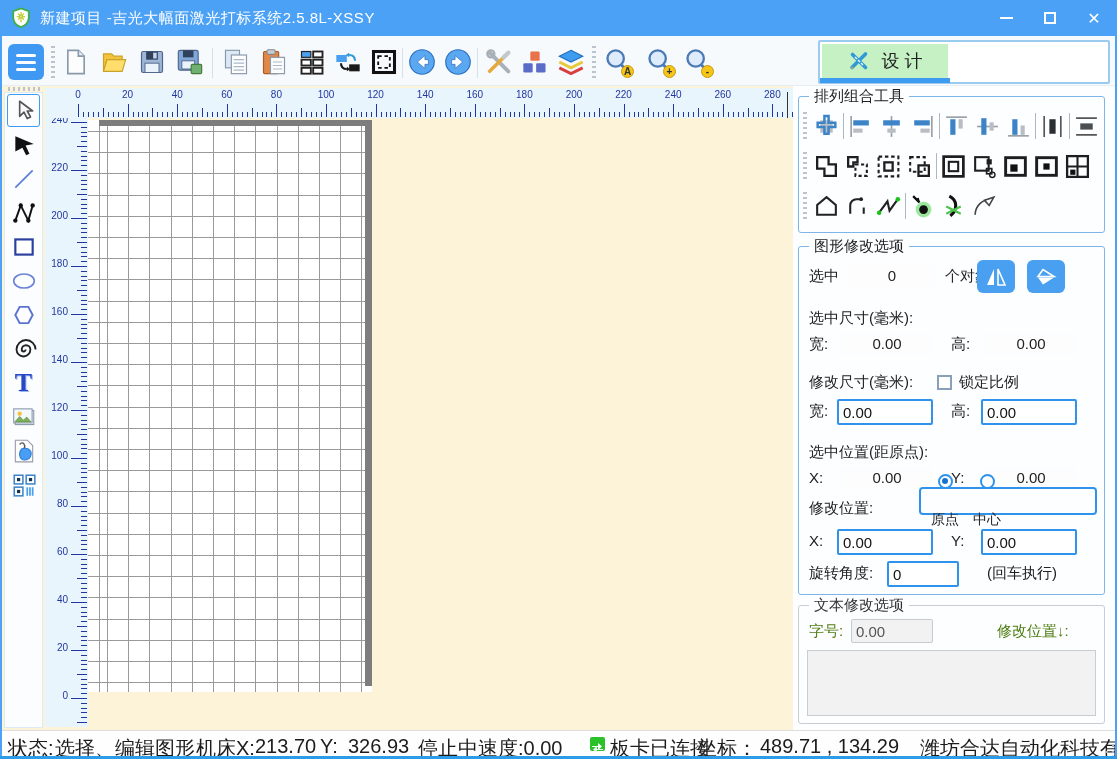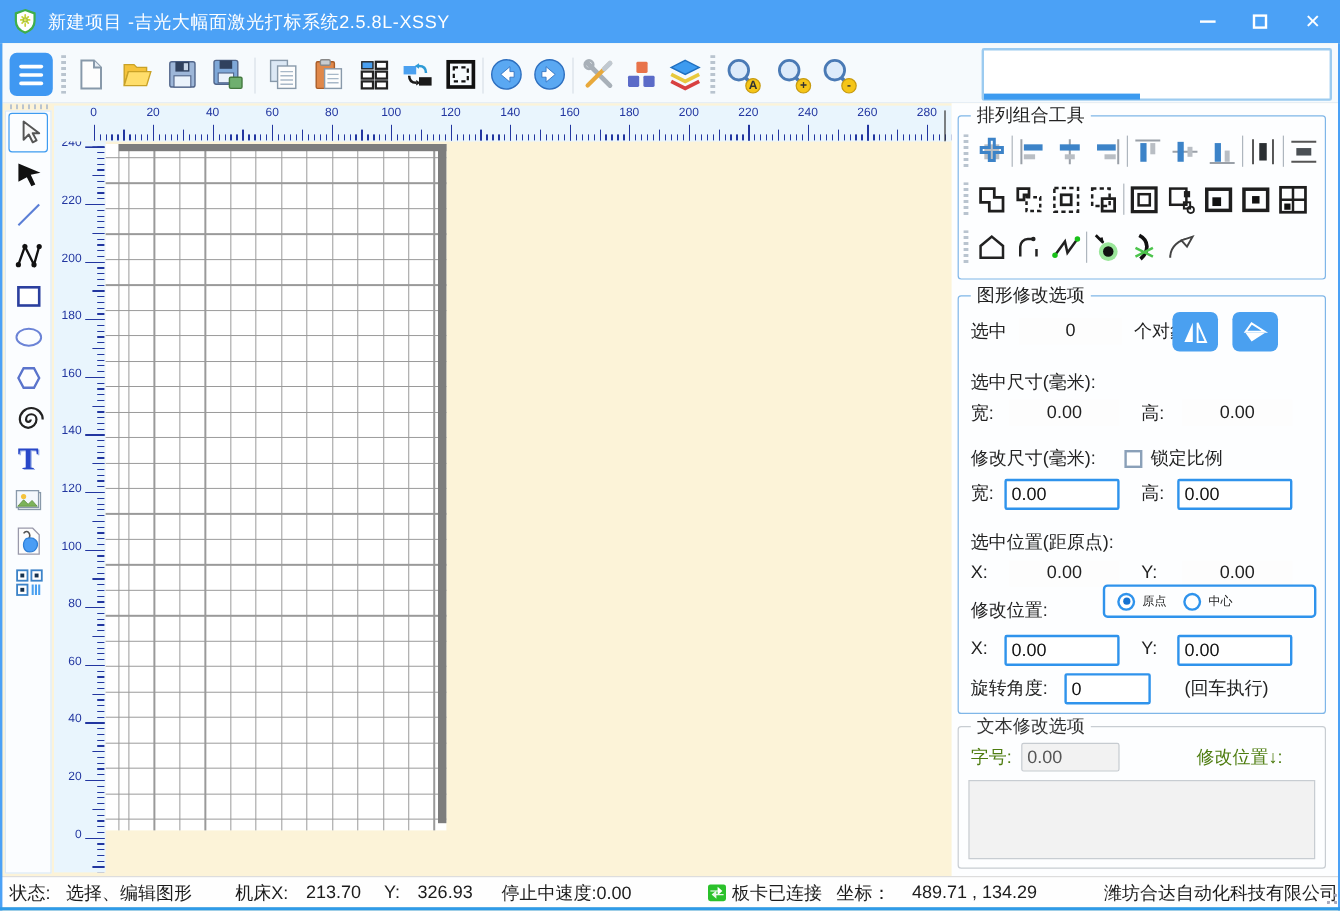--- a/index.html
+++ b/index.html
@@ -82,25 +82,25 @@
   .lbl-gray { color:#4d7c0f; }
   .rofield { position:absolute; height:22px; background:#FDFDFD; text-align:center; font-size:15px; color:#222; line-height:22px; }
   .input { position:absolute; height:26px; border:2px solid #2F93EC; border-radius:2px; background:#fff; font-size:15px; color:#111; padding-left:4px; font-family:"Liberation Sans",sans-serif; }
   .input:disabled,.input.disabled { border:1px solid #C6CBD0; background:#F2F2F2; color:#555; }
   .flipbtn { position:absolute; width:38px; height:33px; background:#4AA0F0; border-radius:6px; display:flex; align-items:center; justify-content:center; }
   .flipbtn svg { width:24px; height:24px; }
   .checkbox { position:absolute; width:15px; height:15px; border:2px solid #8AA0B8; background:#fff; }
   .radio-box { position:absolute; left:120px; top:236px; width:178px; height:28px; border:2px solid #2F93EC; border-radius:4px; display:flex; align-items:center; gap:14px; padding-left:10px; }
   .radio { width:15px; height:15px; border:2px solid #2F93EC; border-radius:50%; background:#fff; position:relative; flex:none; }
   .radio.checked::after { content:""; position:absolute; left:2.5px; top:2.5px; width:6px; height:6px; border-radius:50%; background:#1673D2; }
-  .radio-item { display:flex; align-items:center; gap:6px; font-size:10px; color:#222; }
+  .radio-item { display:flex; align-items:center; gap:22px; font-size:14px; color:#222;flex-direction:column; }
   .rtextarea { position:absolute; left:8px; top:44px; width:289px; height:66px; border:1px solid #C8CDD2; background:#F2F2F2; resize:none; font-family:"Liberation Sans",sans-serif; }
 
   
-  .statusbar { position:absolute; left:0; top:730px; width:1117px; height:26px; background:#FEFEFE; border-top:1px solid #DDDDDD; font-size:15px; color:#1C1C1C; }
+  .statusbar { position:absolute; left:0; top:730px; width:1117px; height:26px; background:#FEFEFE; border-top:1px solid #DDDDDD; font-size:20px; color:#1C1C1C; }
   .sb { position:absolute; top:4px; white-space:nowrap; }
   .board-icon { position:absolute; left:590px; top:6px; width:15px; height:14px; background:#2BC12B; border-radius:2px; }
   .board-icon svg { width:15px; height:14px; }
   .grip { position:absolute; right:2px; bottom:2px; width:10px; height:10px;
     background:radial-gradient(circle at 8px 2px,#AAB 1.2px,transparent 1.6px),
                radial-gradient(circle at 8px 8px,#AAB 1.2px,transparent 1.6px),
                radial-gradient(circle at 2px 8px,#AAB 1.2px,transparent 1.6px); }
 
   
   .edge-l { position:absolute; left:0; top:36px; bottom:0; width:2px; background:#4BA1F6; }
@@ -269,20 +269,29 @@
   <div class="tbtn" style="left:680px">
     <svg viewBox="0 0 24 24">
         <circle cx="10" cy="9" r="7" fill="#DDEBFA" stroke="#4A7AB5" stroke-width="2"></circle>
         <path d="M15 14.5l6.5 7" stroke="#4A7AB5" stroke-width="2.6"></path>
       </svg>
     <span class="badge">-</span>
   </div>
 
 
   <div class="tab-wrap">
+    <div class="tab tab-design">
+      <svg viewBox="0 0 24 24">
+          <path d="M5 18.5L18.5 5" stroke="#2E9BD6" stroke-width="3.6" stroke-linecap="round"></path>
+          <path d="M5.5 5.5L18.5 18.5" stroke="#2E9BD6" stroke-width="3.6" stroke-linecap="round"></path>
+          <path d="M8 8l2 2M11 11l2 2M14 14l2 2" stroke="#fff" stroke-width="1.2"></path>
+          <path d="M4 20l2.8-.9L5 17.3z" fill="#E8A93C"></path>
+        </svg>
+      <span>设 计</span>
+    </div>
     <div class="tab-underline"></div>
   </div>
 
   <div class="palette-dots"></div>
   <div class="palette">
     <div class="ptool selected">
       <svg viewBox="0 0 24 24">
           <path d="M8 3v14l4-4 3 6 3-1.5-3-5.5h5z" fill="#F8F8F8" stroke="#555" stroke-width="1.5" stroke-linejoin="round"></path>
         </svg>
     </div>

